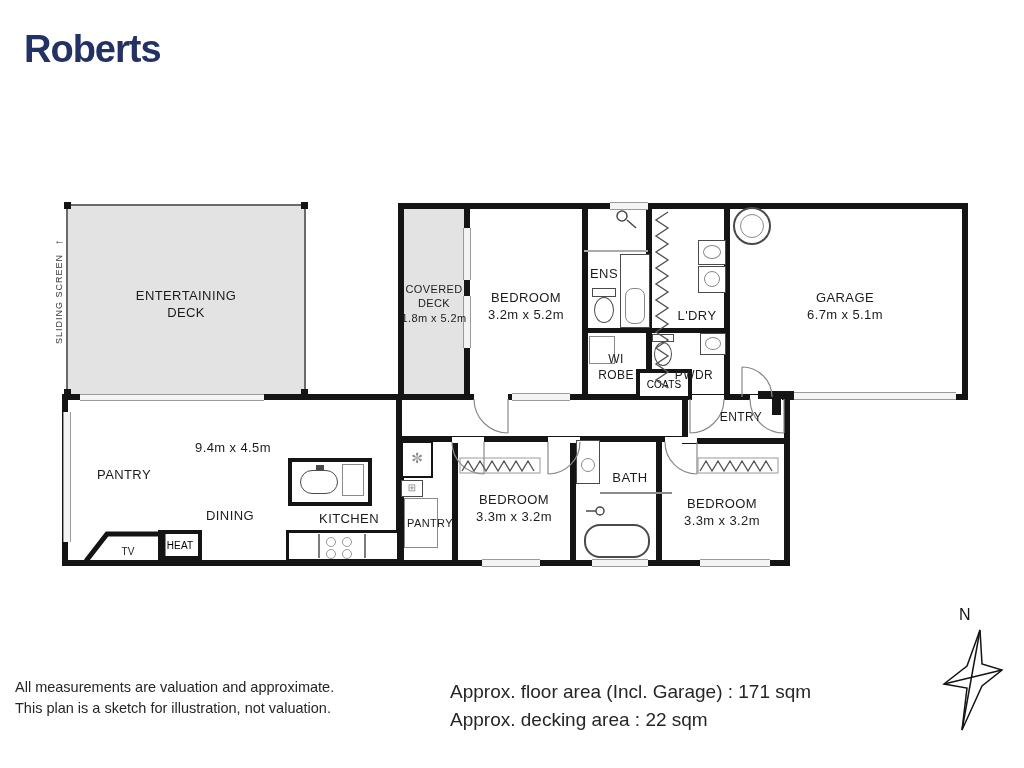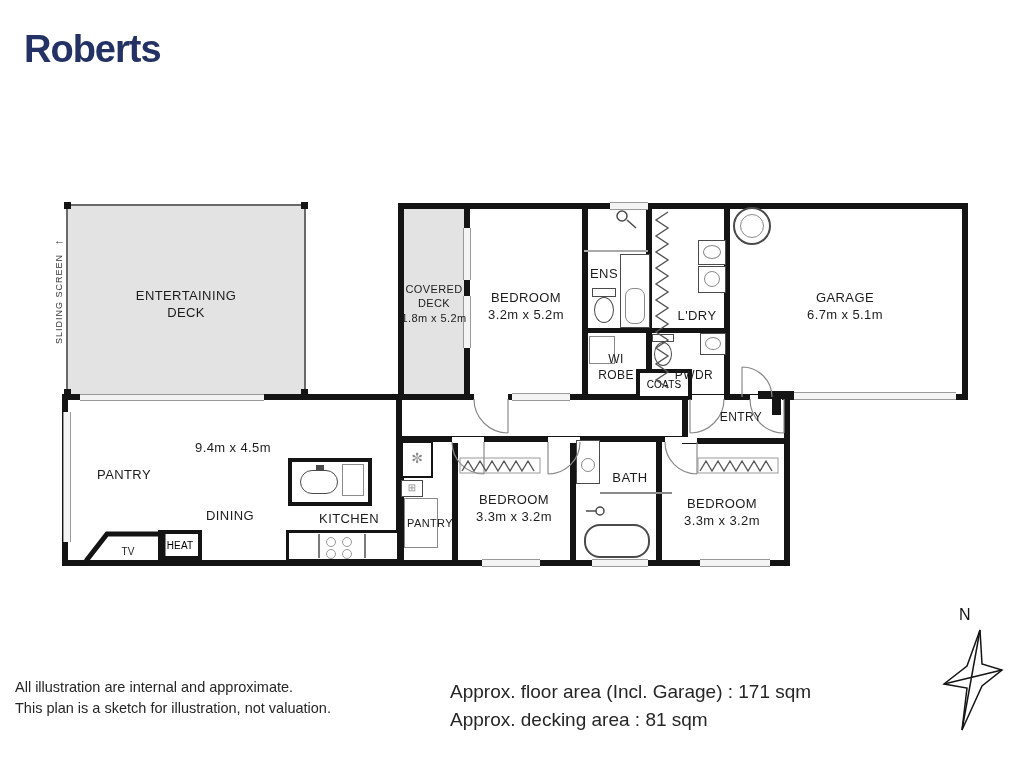--- a/index.html
+++ b/index.html
@@ -208,26 +208,26 @@
   </div>
   <div class="abs label lab13" style="left:630px;top:470px;">BATH</div>
   <div class="abs label lab13" style="left:722px;top:496px;">
     <div>BEDROOM</div>
     <div>3.3m x 3.2m</div>
   </div>
   <div class="abs label lab9" style="left:128px;top:545px;">TV</div>
 </div>
 
 <div class="abs footer-disc">
-  <div>All illustration are internal and approximate.</div>
+  <div>All measurements are valuation and approximate.</div>
   <div>This plan is a sketch for illustration, not valuation.</div>
 </div>
 <div class="abs footer-area">
   <div>Approx. floor area (Incl. Garage) : 171 sqm</div>
-  <div>Approx. decking area : 81 sqm</div>
+  <div>Approx. decking area : 22 sqm</div>
 </div>
 
 <div class="abs northN" style="left:959px;top:606px;">N</div>
 <svg class="abs" style="left:928px;top:602px;z-index:5;" width="84" height="145" viewBox="0 0 84 145">
   <g stroke="#141414" stroke-width="1.5" fill="#ffffff">
     <polygon points="52,28 54,62 74,68 54,84 34,128 39,86 16,82 39,64"></polygon>
     <path d="M52 28 L34 128 M74 68 L16 82" fill="none"></path>
   </g>
 </svg>
 

